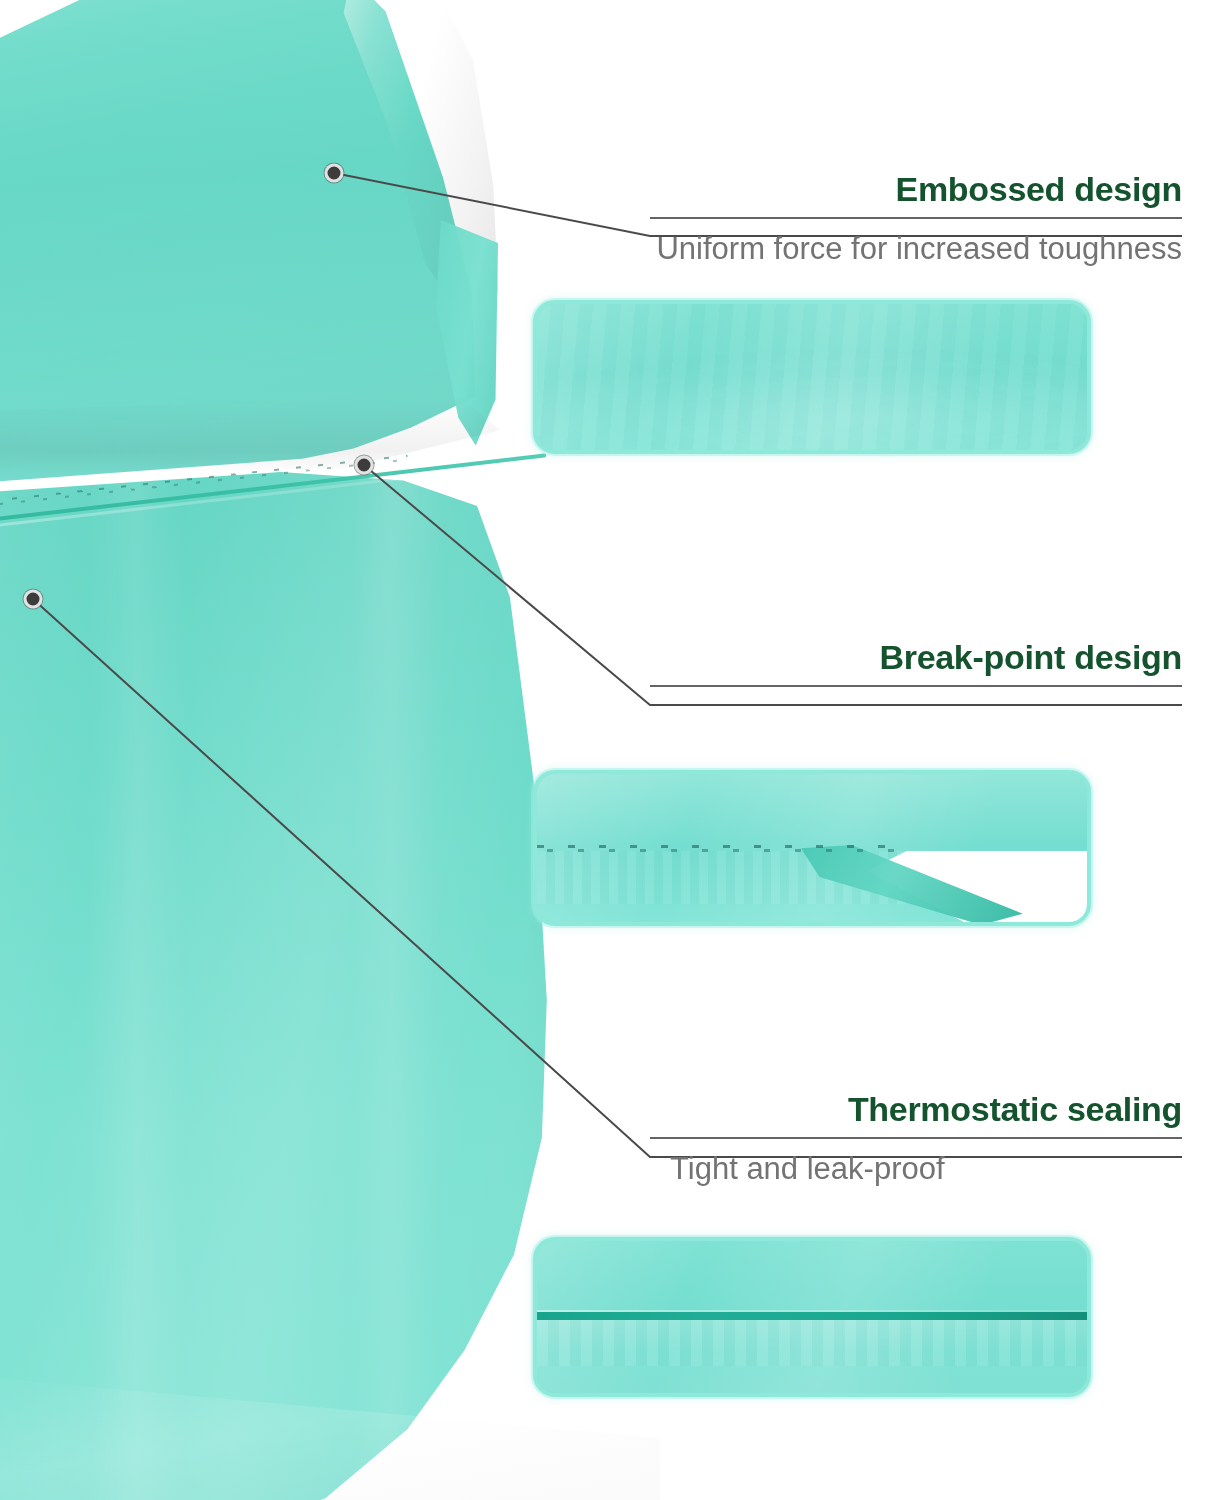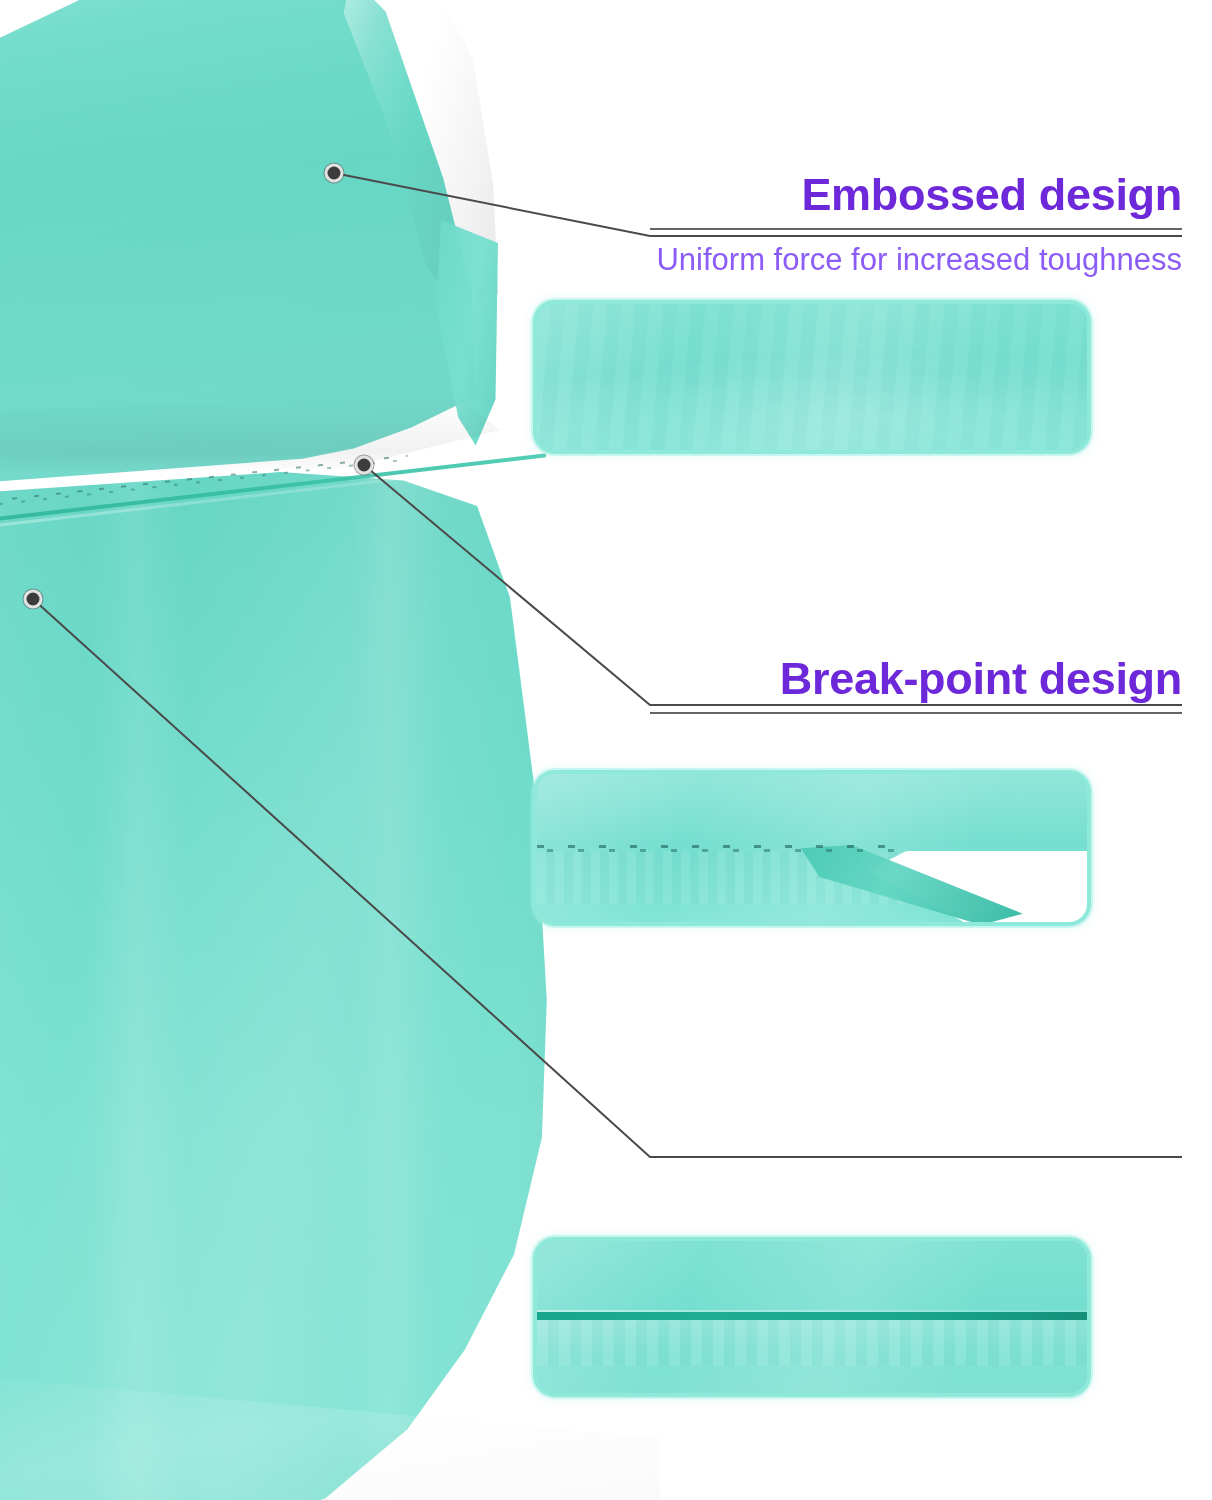--- a/index.html
+++ b/index.html
@@ -128,29 +128,29 @@
   .dot{
     position:absolute;width:13px;height:13px;border-radius:50%;
     background:#3c3c3c;border:3px solid rgba(255,255,255,.85);
     box-shadow:0 0 0 1px rgba(90,90,90,.55);
     transform:translate(-50%,-50%);
   }
 
   
   .feature{position:absolute;}
   .feature .title{
-    font-size:45px;font-weight:bold;color:#6d28d9;
+    font-size:34px;font-weight:bold;color:#14532d;
     letter-spacing:-0.3px;line-height:1;white-space:nowrap;
     text-align:right;
   }
   .feature .rule{
     height:2px;background:#4a4a4a;margin-top:11px;opacity:.85;
   }
   .feature .subtitle{
-    font-size:31px;color:#8b5cf6;line-height:1.12;
+    font-size:31px;color:#737373;line-height:1.12;
     margin-top:13px;white-space:nowrap;text-align:right;
   }
 
   
   .panel{
     position:absolute;border-radius:22px;overflow:hidden;
     border:4px solid #8fe9da;
     box-shadow:0 0 0 2px rgba(160,240,228,.45),0 0 10px rgba(150,235,222,.5);
     background:#7fe0d2;
   }
@@ -259,36 +259,41 @@
     <div class="title">Embossed design</div>
     <div class="rule" style="margin-left:120px"></div>
     <div class="subtitle">Uniform force for increased toughness</div>
   </div>
 
   <div class="panel" style="left:533px;top:300px;width:550px;height:146px">
     <div class="p-surface"></div>
     <div class="p1-tex"></div>
   </div>
 
-  <div class="feature" style="left:530px;top:656px;width:652px">
+  <div class="feature" style="left:530px;top:640px;width:652px">
     <div class="title">Break-point design</div>
     <div class="rule" style="margin-left:120px"></div>
   </div>
 
   <div class="panel" style="left:533px;top:770px;width:550px;height:148px">
     <div class="p-surface"></div>
     <div class="p2-upper-band"></div>
     <div class="p2-ripple"></div>
     <div class="p2-tear-white"></div>
     <div class="p2-tear-flap"></div>
     <div class="p2-perf">
         <span></span>
       </div>
   </div>
 
+  <div class="feature" style="left:530px;top:1092px;width:652px">
+    <div class="title">Thermostatic sealing</div>
+    <div class="rule" style="margin-left:120px"></div>
+    <div class="subtitle" style="text-align:left;margin-left:140px">Tight and leak-proof</div>
+  </div>
 
   <div class="panel" style="left:533px;top:1237px;width:550px;height:152px">
     <div class="p-surface"></div>
     <div class="p3-lower"></div>
     <div class="p3-ripple"></div>
     <div class="p3-seal-hi"></div>
     <div class="p3-seal"></div>
   </div>
 
 </div>

